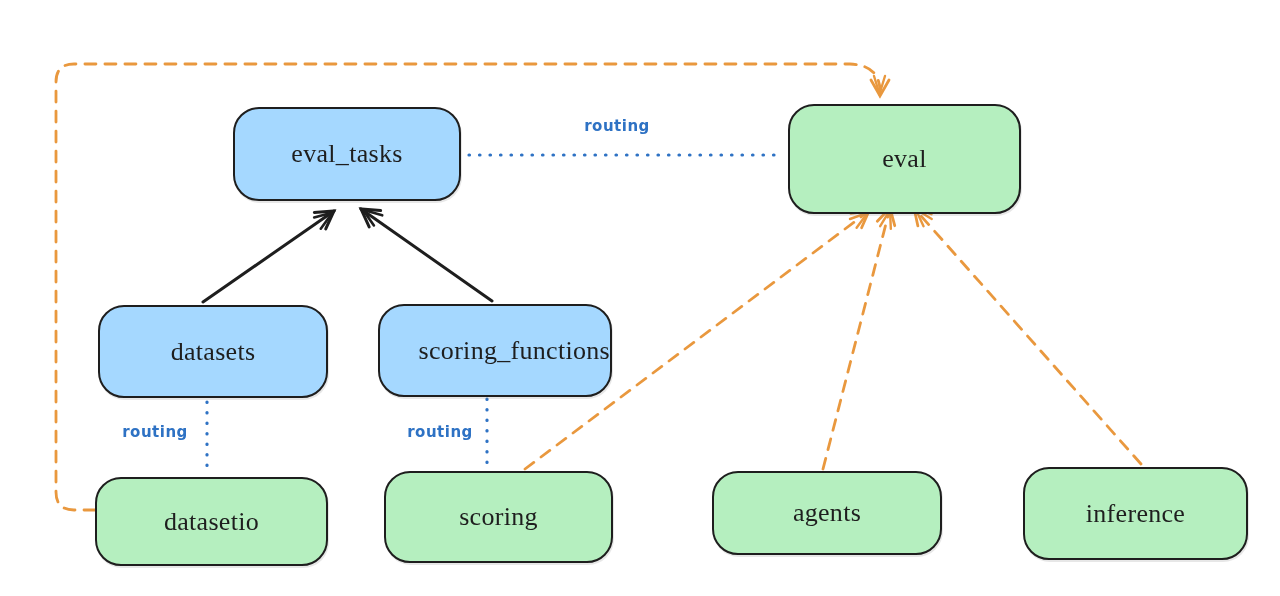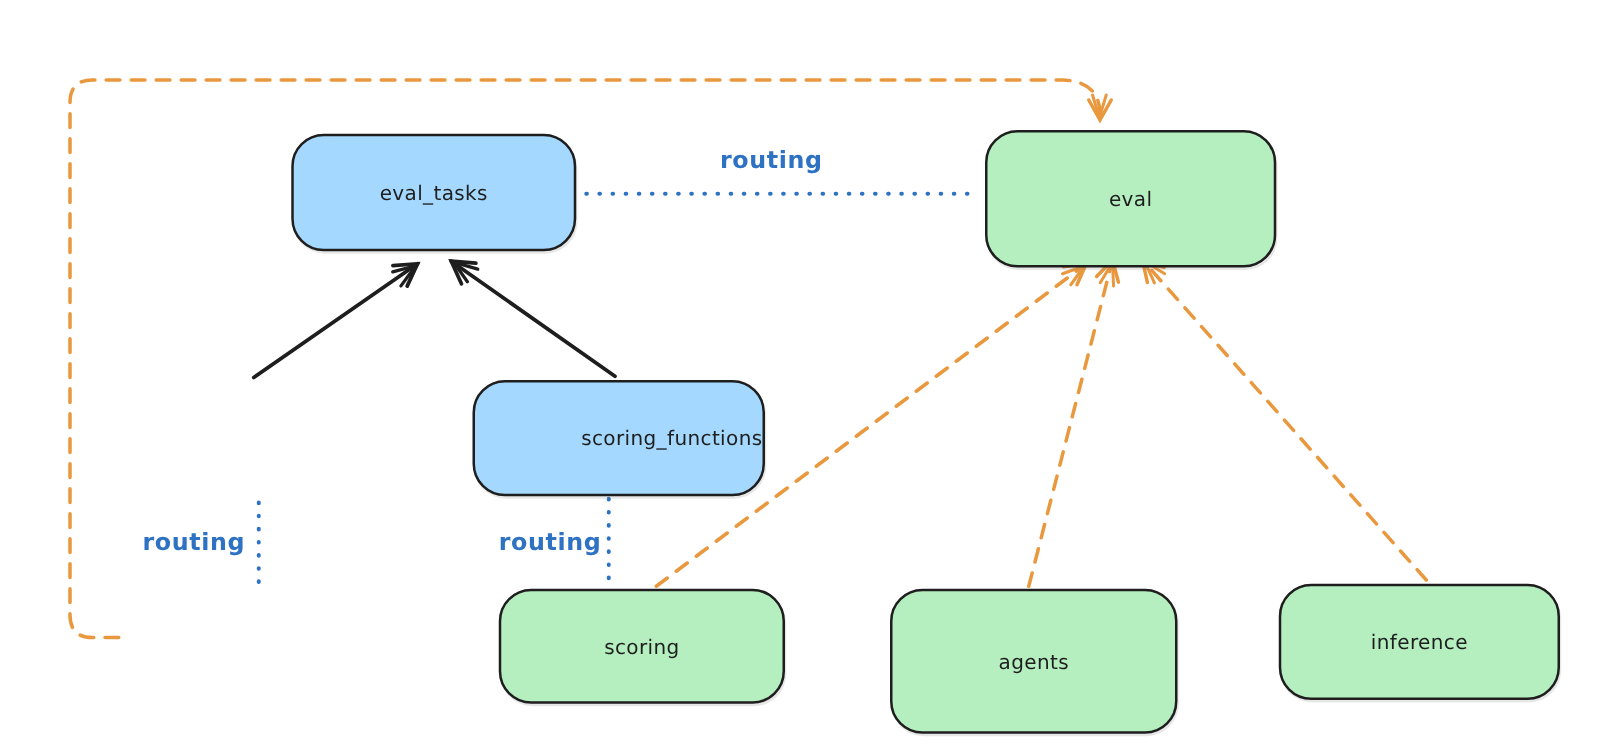--- a/index.html
+++ b/index.html
@@ -17,31 +17,32 @@
     width: 1280px; height: 596px;
   }
   .node {
     position: absolute;
     box-sizing: border-box;
     border: 2.5px solid #1e1e1e;
     border-radius: 26px;
     display: flex;
     align-items: center;
     justify-content: center;
-    font-size: 16px;
+    font-size: 26px;
     color: #1e1e1e;
     letter-spacing: 0.3px;
     box-shadow: 1px 2px 0 rgba(120,120,120,0.18);
+    font-family: Liberation Serif, serif;
   }
   .node.blue  { background: #a5d8ff; }
   .node.green { background: #b5efbf; }
   .edge-label {
     position: absolute;
     color: #2e72c4;
-    font-size: 19px;
+    font-size: 15px;
     font-weight: 600;
     text-align: center;
     width: 100px;
     letter-spacing: 0.5px;
   }
 </style>
 </head>
 <body>
 
 <div class="canvas">
@@ -72,31 +73,37 @@
   </svg>
 
   <div class="node blue" style="left:233px;  top:107px; width:228px; height:94px;">
     <span>eval_tasks</span>
   </div>
 
   <div class="node green" style="left:788px;  top:104px; width:233px; height:110px;">
     <span>eval</span>
   </div>
 
+  <div class="node blue" style="left:98px;   top:305px; width:230px; height:93px;">
+    <span>datasets</span>
+  </div>
 
   <div class="node blue" style="left:378px;  top:304px; width:234px; height:93px;justify-content:flex-end;">
     <span>scoring_functions</span>
   </div>
 
+  <div class="node green" style="left:95px;   top:477px; width:233px; height:89px;">
+    <span>datasetio</span>
+  </div>
 
-  <div class="node green" style="left:399px;  top:471px; width:229px; height:92px;">
+  <div class="node green" style="left:384px;  top:471px; width:229px; height:92px;">
     <span>scoring</span>
   </div>
 
-  <div class="node green" style="left:712px;  top:471px; width:230px; height:116px;">
+  <div class="node green" style="left:712px;  top:471px; width:230px; height:84px;">
     <span>agents</span>
   </div>
 
   <div class="node green" style="left:1023px; top:467px; width:225px; height:93px;">
     <span>inference</span>
   </div>
 
   <div class="edge-label" style="left:567px; top:117px;">routing</div>
 
   <div class="edge-label" style="left:105px; top:423px;">routing</div>

